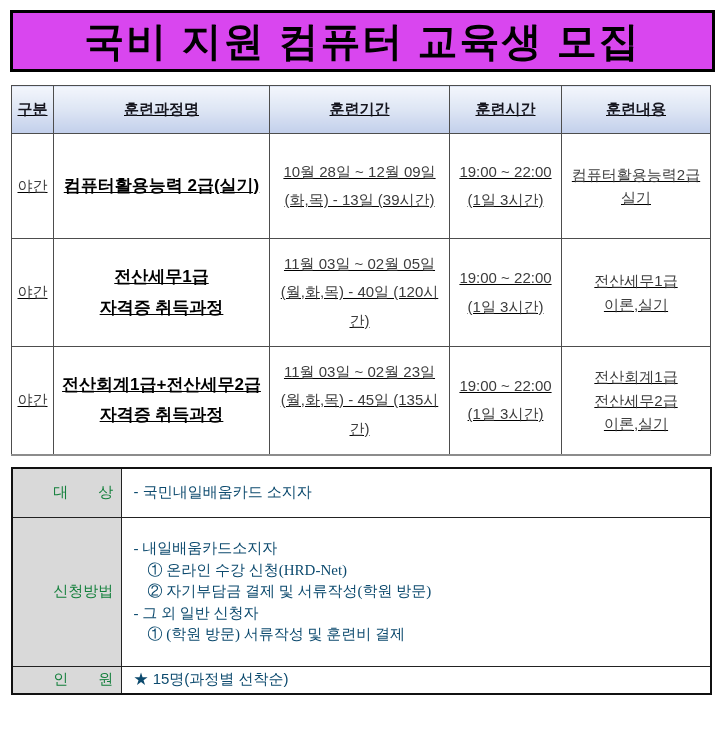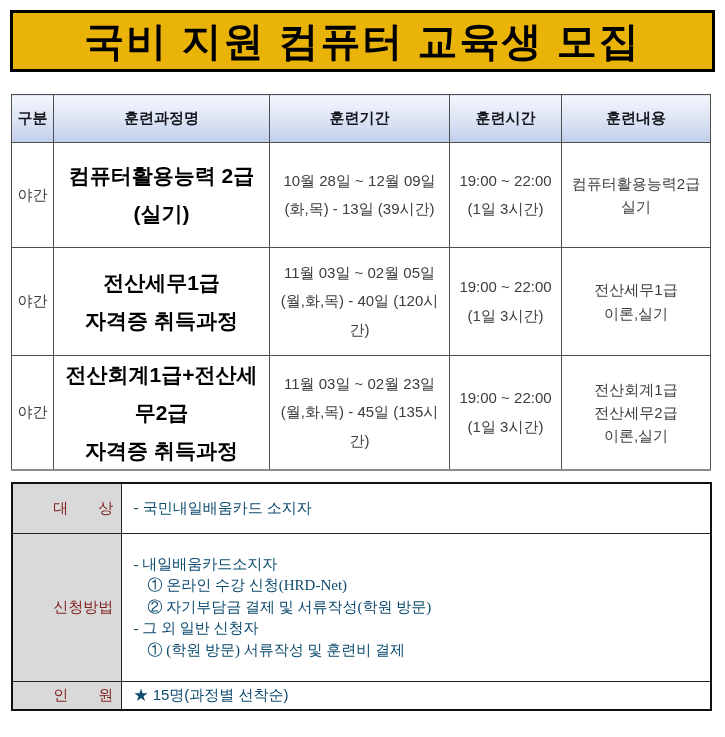--- a/index.html
+++ b/index.html
@@ -9,38 +9,39 @@
     background: #ffffff;
     font-family: "Liberation Sans", sans-serif;
     overflow: hidden;
   }
 
   
   .banner {
     margin: 10px 10px 0 10px;
     height: 62px;
     border: 3px solid #000;
-    background: #eab308;
+    background: #d946ef;
     display: flex; align-items: center; justify-content: center;
   }
   .banner-title {
     font-size: 40px;
     font-weight: bold;
     color: #000;
     letter-spacing: 2px;
     white-space: nowrap;
   }
 
   
   table { border-collapse: collapse; table-layout: fixed; }
   .course-table {
     width: 699px;
-    margin: 22px 0 0 11px;
+    margin: 13px 0 0 11px;
     border: 1px solid #7f7f7f;
     border-bottom: 2px solid #8c8c8c;
+    text-decoration: underline;
   }
   .course-table th, .course-table td {
     border: 1px solid #4d4d4d;
     text-align: center;
     vertical-align: middle;
     padding: 0 2px;
   }
   .course-table th {
     height: 48px;
     background: linear-gradient(180deg, #f3f6fc 0%, #dde5f4 50%, #c2cfeb 100%);
@@ -48,41 +49,41 @@
     font-weight: bold;
     color: #15151e;
   }
   .course-table td { font-size: 15px; color: #3c3c3c; }
   tr.crow1 td { height: 105px; }
   tr.crow2 td { height: 108px; }
   tr.crow3 td { height: 108px; }
   td.cell-name div {
     font-weight: bold;
     color: #000;
-    font-size: 21px;
+    font-size: 17px;
     line-height: 1.8;
   }
   td.cell-period div, td.cell-time div { line-height: 1.9; }
   td.cell-content div { line-height: 1.55; }
 
   
   .info-table {
     width: 699px;
     margin: 11px 0 0 11px;
     border: 2px solid #111;
   }
   .info-table td {
     border: 1px solid #222;
     font-size: 15px;
     vertical-align: middle;
   }
   .info-table td.label-cell {
     background: #d9d9d9;
     text-align: center;
-    color: #7f1d1d;
+    color: #15803d;
     padding-left: 34px;
   }
   .label-text {
     display: inline-block;
     width: 60px;
     text-align: justify;
     text-align-last: justify;
     white-space: nowrap;
   }
   .info-table td.value-cell {

